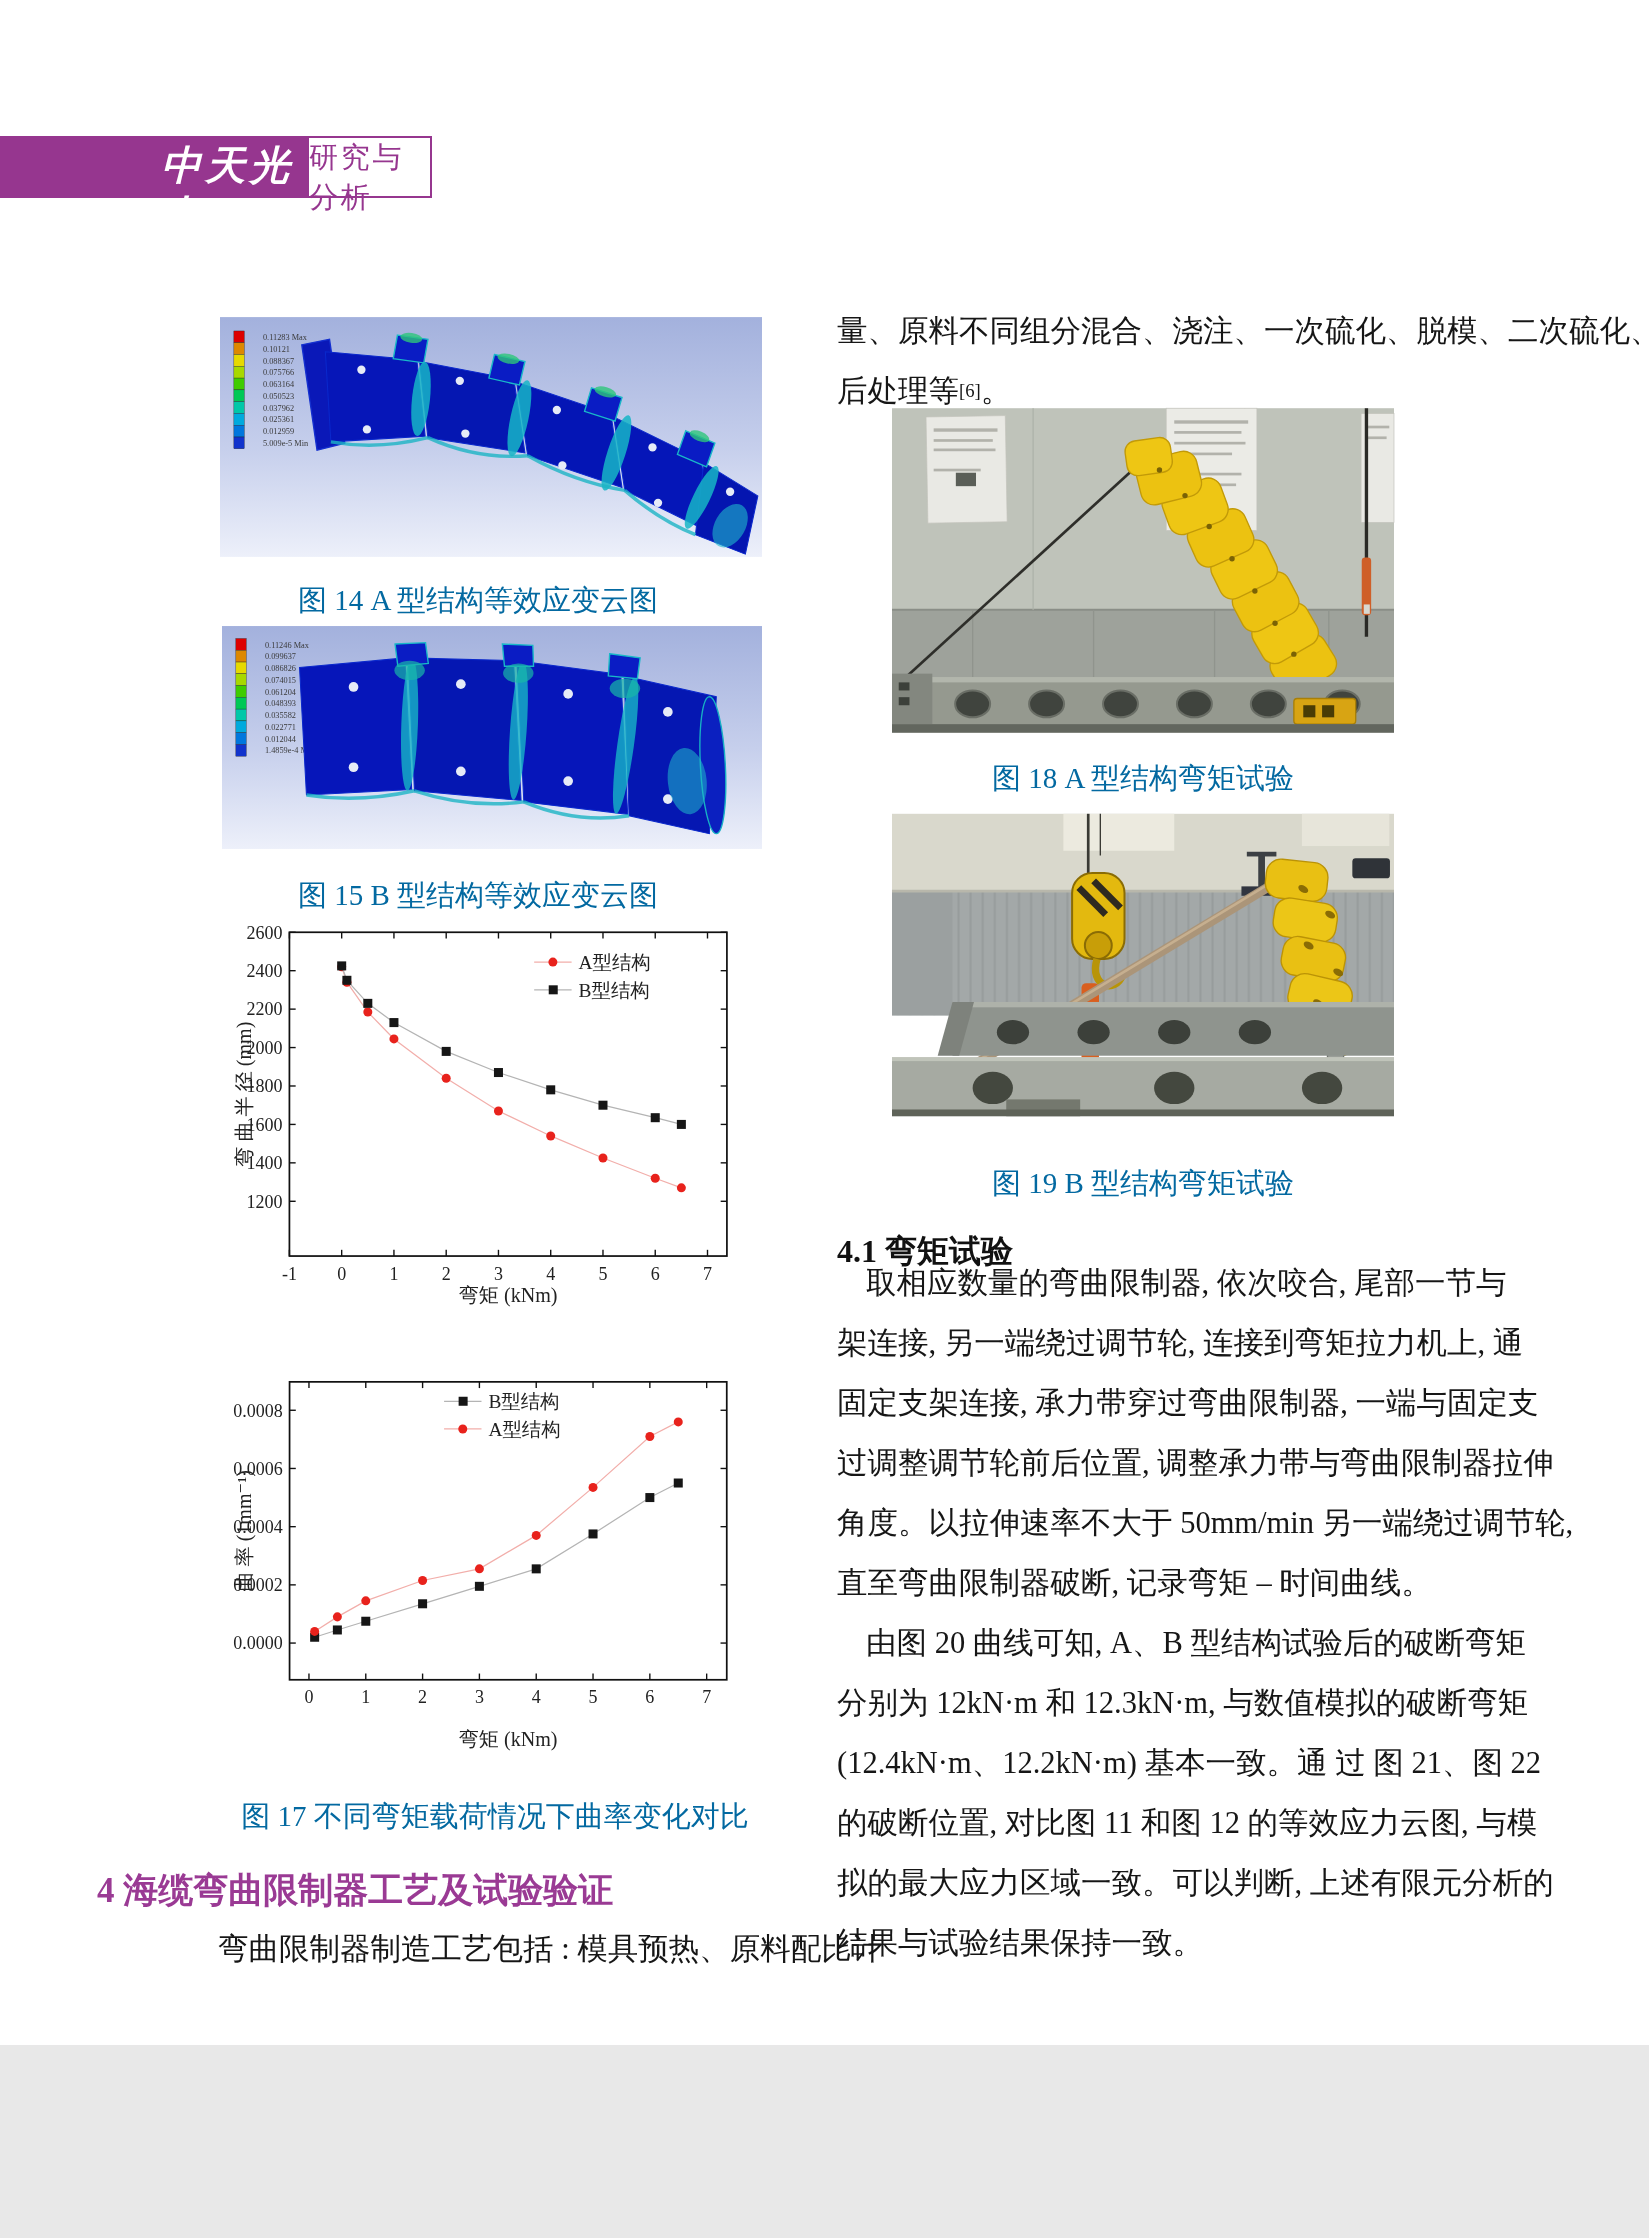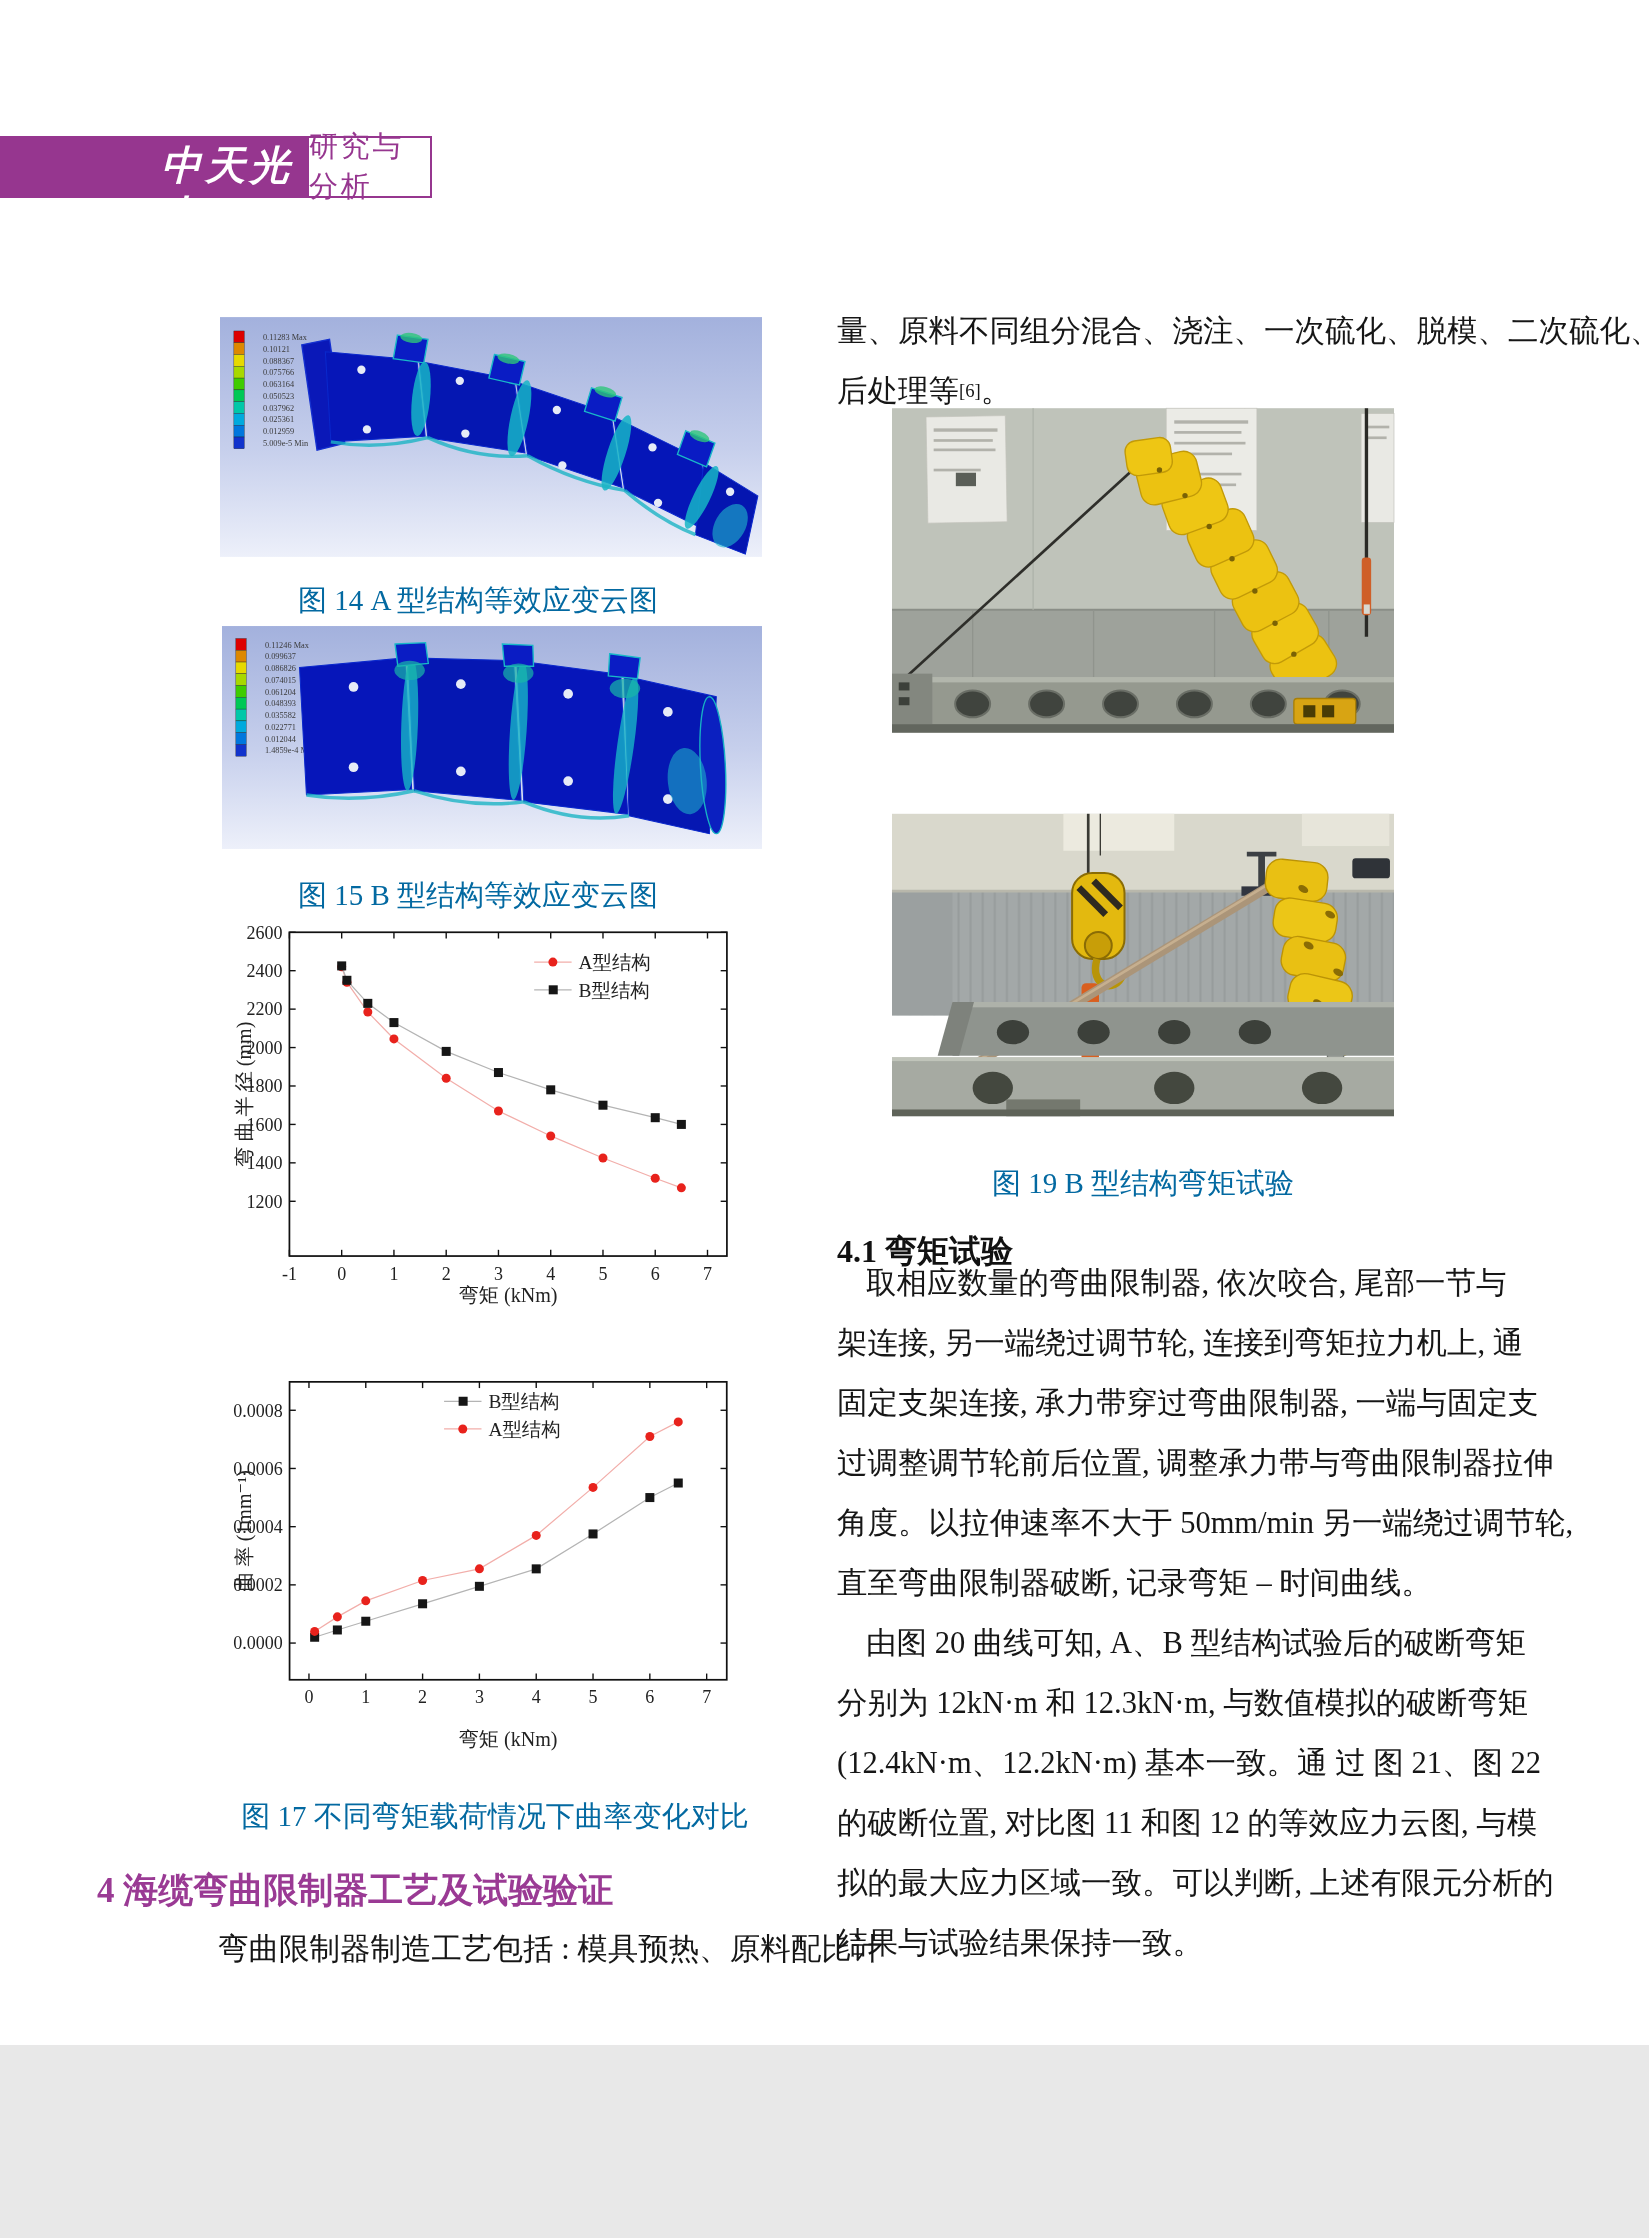--- a/index.html
+++ b/index.html
@@ -6,21 +6,21 @@
   .page{position:relative;width:1650px;height:2045px;background:#ffffff;overflow:hidden;
         font-family:"Liberation Serif","DejaVu Serif",serif;color:#151515;}
   .abs{position:absolute;}
 
   
   .banner{left:0;top:136px;width:308px;height:62px;background:#96368f;}
   .logo{left:161px;top:143px;width:139px;height:50px;color:#ffffff;
         font-size:40px;font-weight:bold;font-style:italic;letter-spacing:4.2px;
         font-family:"DejaVu Serif",serif;line-height:50px;}
   .seclabel-box{left:307px;top:136px;width:125px;height:62px;box-sizing:border-box;
-        background:#ffffff;border:2.8px solid #96368f;display:flex;align-items:center;justify-content:center;}
+        background:#ffffff;border:2.8px solid #96368f;display:flex;align-items:flex-start;justify-content:center;}
   .seclabel{color:#96368f;font-size:29px;letter-spacing:2.8px;font-family:"Liberation Sans",sans-serif;}
 
   
   .caption{font-size:29px;color:#0369a1;text-align:center;}
   .cap-left{left:149px;width:658px;}
   .cap-right{left:892px;width:502px;}
   .h4main{left:97px;top:1867px;width:693px;font-size:35px;font-weight:bold;color:#9a3a94;}
   .h41{left:837px;top:1218px;width:485px;font-size:32px;font-weight:bold;color:#111;margin-top:12px;}
   .body-line{font-size:30.5px;color:#161616;}
   .rcol{left:837px;width:736px;}
@@ -414,20 +414,21 @@
     <ellipse cx="560" cy="440" rx="26" ry="20" fill="#40443e" stroke="#6a6e66" stroke-width="3"></ellipse>
     <ellipse cx="670" cy="440" rx="26" ry="20" fill="#40443e" stroke="#6a6e66" stroke-width="3"></ellipse>
     <rect x="0" y="395" width="60" height="75" fill="#83877f"></rect>
     <rect x="10" y="408" width="16" height="12" fill="#3c403a"></rect>
       <rect x="10" y="430" width="16" height="12" fill="#3c403a"></rect>
     <rect x="598" y="432" width="92" height="38" rx="5" fill="#d8a413" stroke="#a87f08" stroke-width="2"></rect>
     <rect x="612" y="442" width="18" height="18" fill="#4a3c05"></rect>
       <rect x="640" y="442" width="18" height="18" fill="#4a3c05"></rect>
     <rect x="0" y="470" width="747" height="13" fill="#62665e"></rect>
   </svg>
+  <div class="abs caption cap-right" style="top:759px;">图 18 A 型结构弯矩试验</div>
 
   <svg class="abs" style="left:892px;top:809px;" width="502" height="312" viewBox="0 0 747 450">
     <defs>
       <pattern id="corr" width="18" height="20" patternUnits="userSpaceOnUse">
         <rect width="18" height="20" fill="#a3a8a8"></rect>
         <line x1="9" y1="0" x2="9" y2="20" stroke="#979c9c" stroke-width="3"></line>
       </pattern>
     </defs>
     <rect x="0" y="0" width="747" height="115" fill="#d9d8cc"></rect>
     <rect x="255" y="0" width="165" height="55" fill="#eceadf"></rect>

